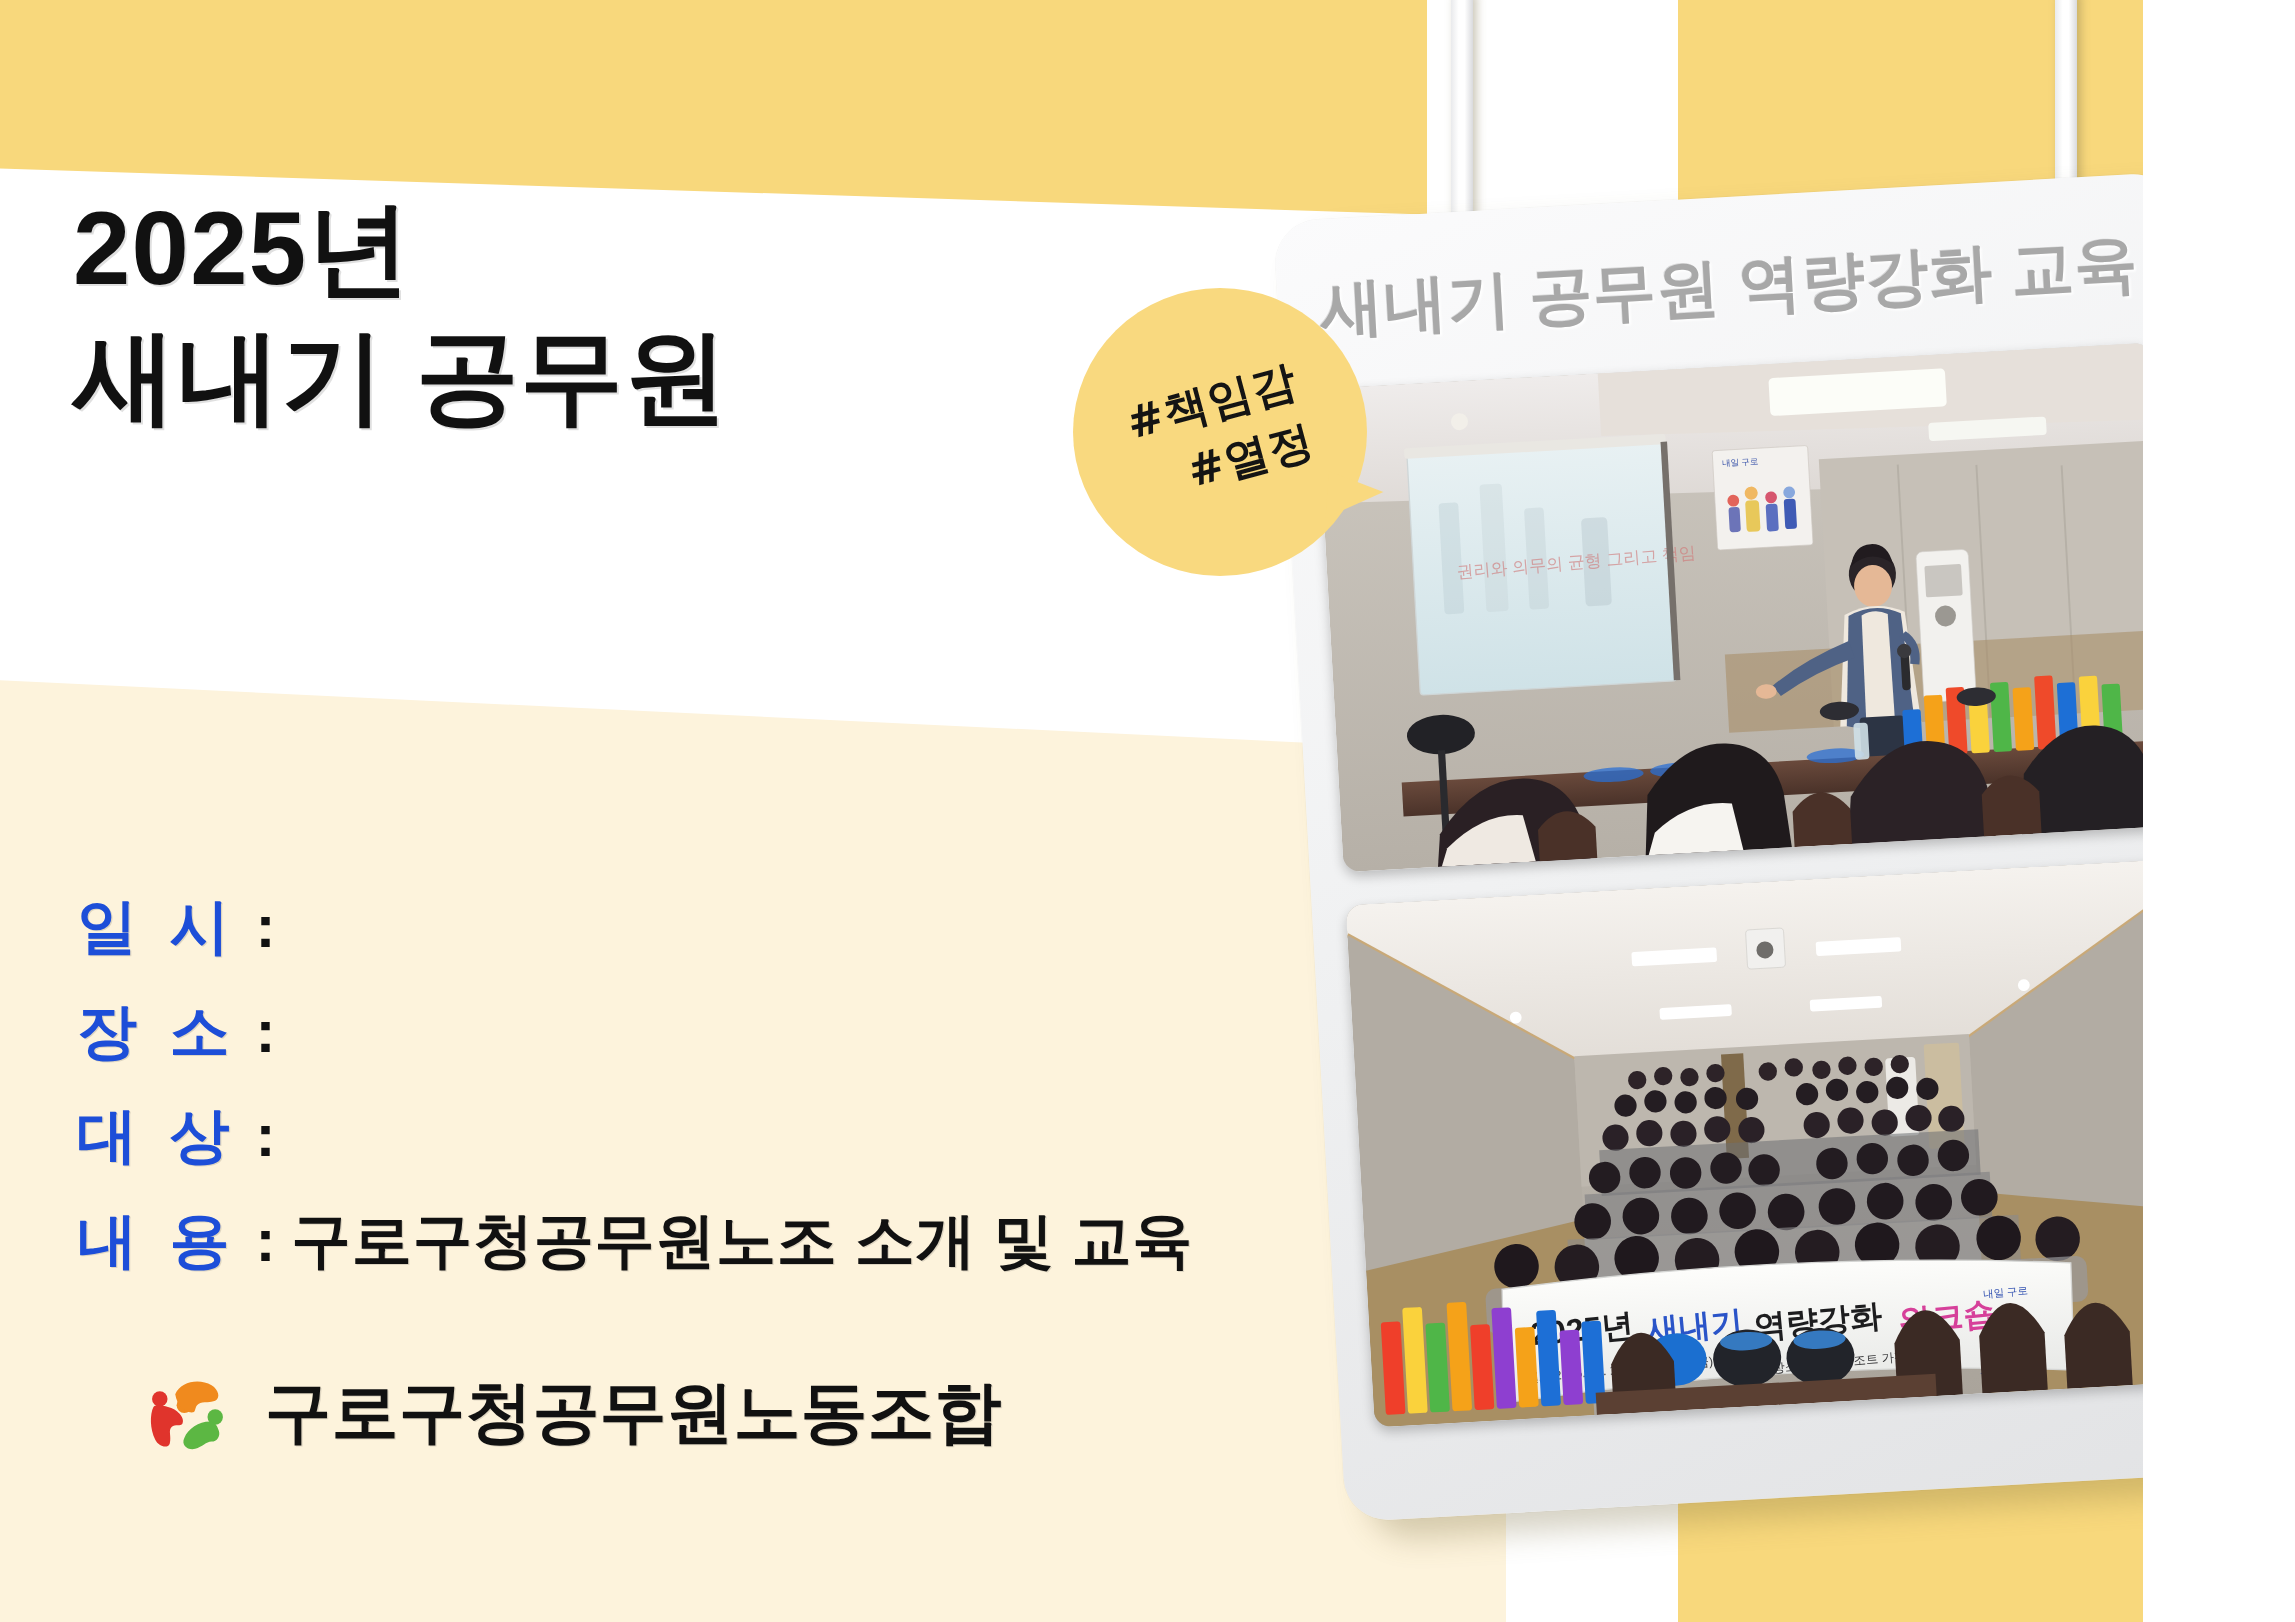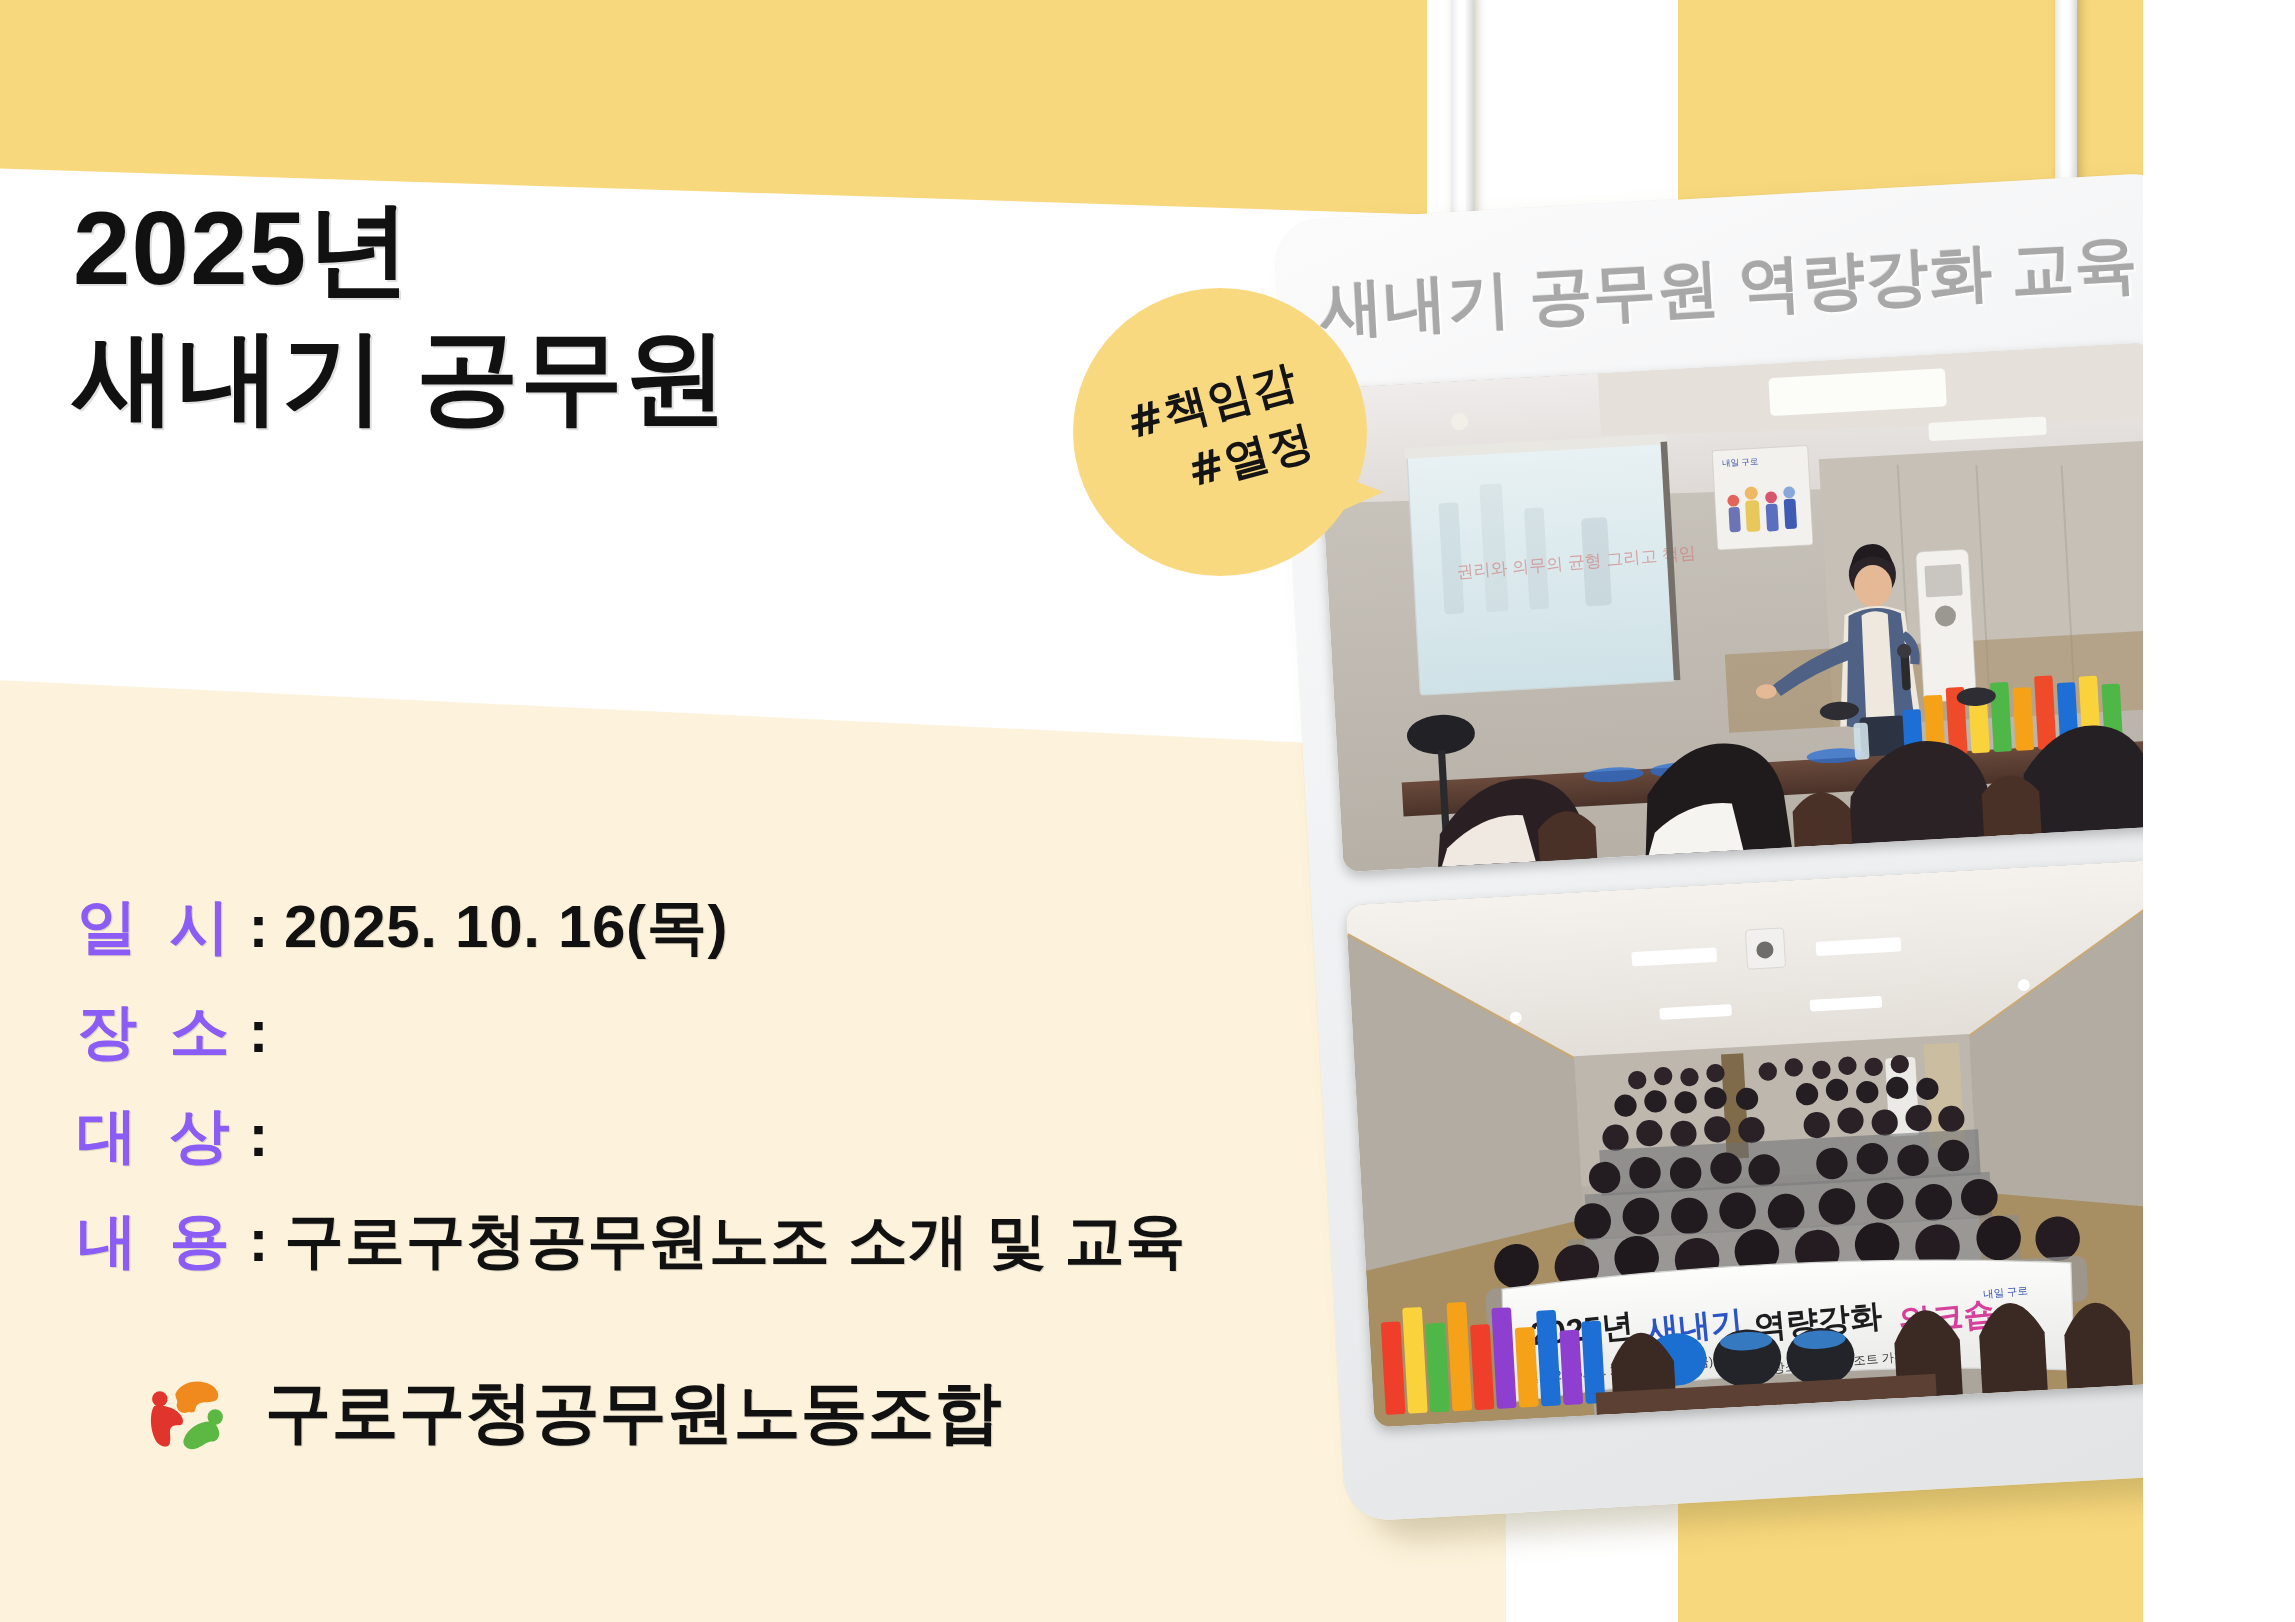--- a/index.html
+++ b/index.html
@@ -110,23 +110,23 @@
   }
   .detail-row {
     display: flex;
     align-items: baseline;
     margin-bottom: 23.6px;
     white-space: nowrap;
   }
   .detail-label {
     font-weight: 900;
     font-size: 60px;
-    color: #8b5cf6;
+    color: #1d4ed8;
     letter-spacing: 7.9px;
-    margin-right: 11px;
+    margin-right: 18px;
     text-shadow: 1.3px 1.3px 0 rgba(0,0,0,.12);
   }
   .detail-colon {
     font-weight: 900;
     font-size: 60px;
     color: #111111;
     margin-right: 15.7px;
   }
   .detail-value {
     font-weight: 900;
@@ -256,21 +256,20 @@
   <div class="title-block">
     <div class="title-line">2025년</div>
     <div class="title-line">새내기 공무원</div>
   </div>
 
   <div class="details-block">
 
     <div class="detail-row">
       <span class="detail-label">일 시</span>
       <span class="detail-colon">:</span>
-      <span class="detail-value">2025. 10. 16(목)</span>
     </div>
 
     <div class="detail-row">
       <span class="detail-label">장 소</span>
       <span class="detail-colon">:</span>
     </div>
 
     <div class="detail-row">
       <span class="detail-label">대 상</span>
       <span class="detail-colon">:</span>

